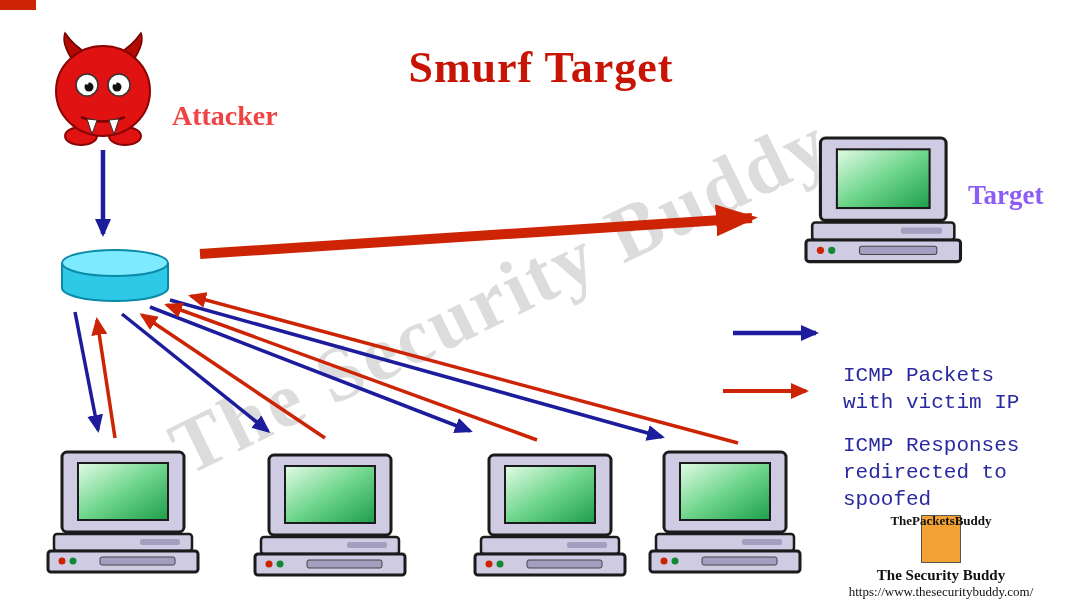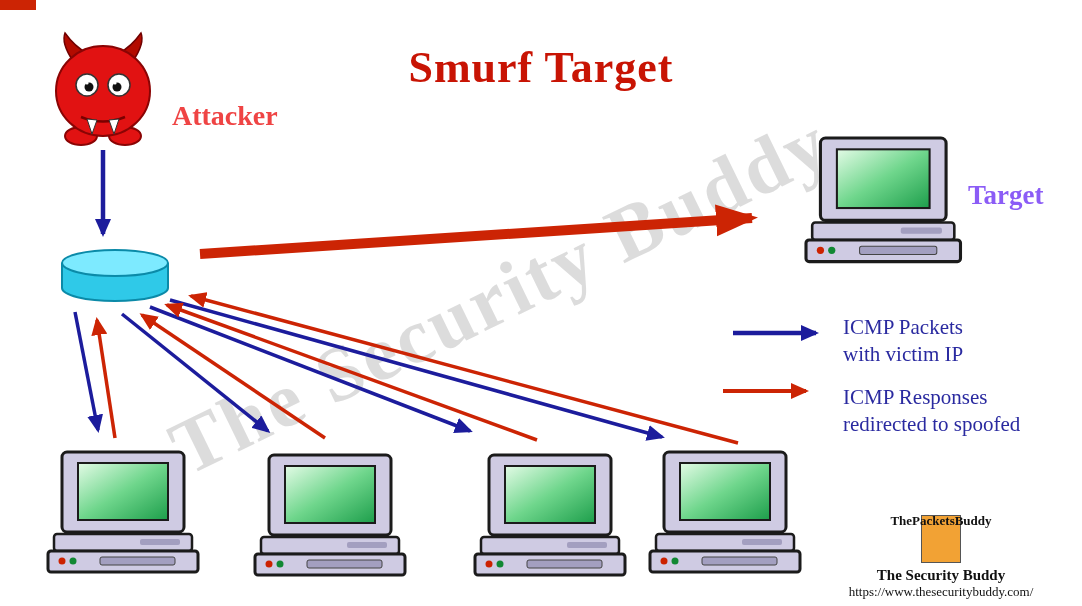--- a/index.html
+++ b/index.html
@@ -19,21 +19,21 @@
     font-size:44px;font-weight:bold;color:#c81404;letter-spacing:1px;
   }
   .attacker-label{
     left:172px;top:100px;font-size:28px;font-weight:bold;color:#ef4444;
   }
   .target-label{
     left:968px;top:180px;font-size:27px;font-weight:bold;color:#8b5cf6;
   }
 
   .legend-text{
-    font-family:Liberation Serif, serif;font-size:21px;color:#2a2aa0;line-height:27px;
+    font-family:Liberation Mono, monospace;font-size:21px;color:#2a2aa0;line-height:27px;margin-top:48px;
   }
   .legend-packets{left:843px;top:314px;}
   .legend-responses{left:843px;top:384px;}
 
   .corner-artifact{left:0;top:0;width:36px;height:10px;background:#cc2404;}
 
   .footer{
     right:16px;bottom:6px;width:250px;text-align:center;color:#111;
   }
   .logo-box{

